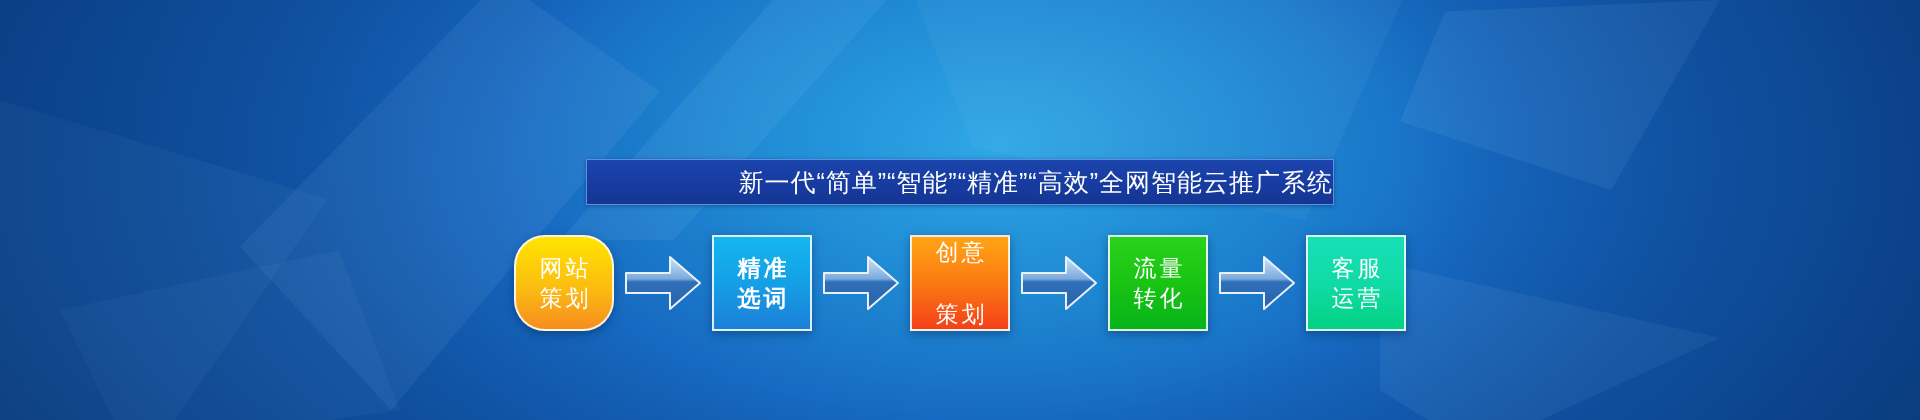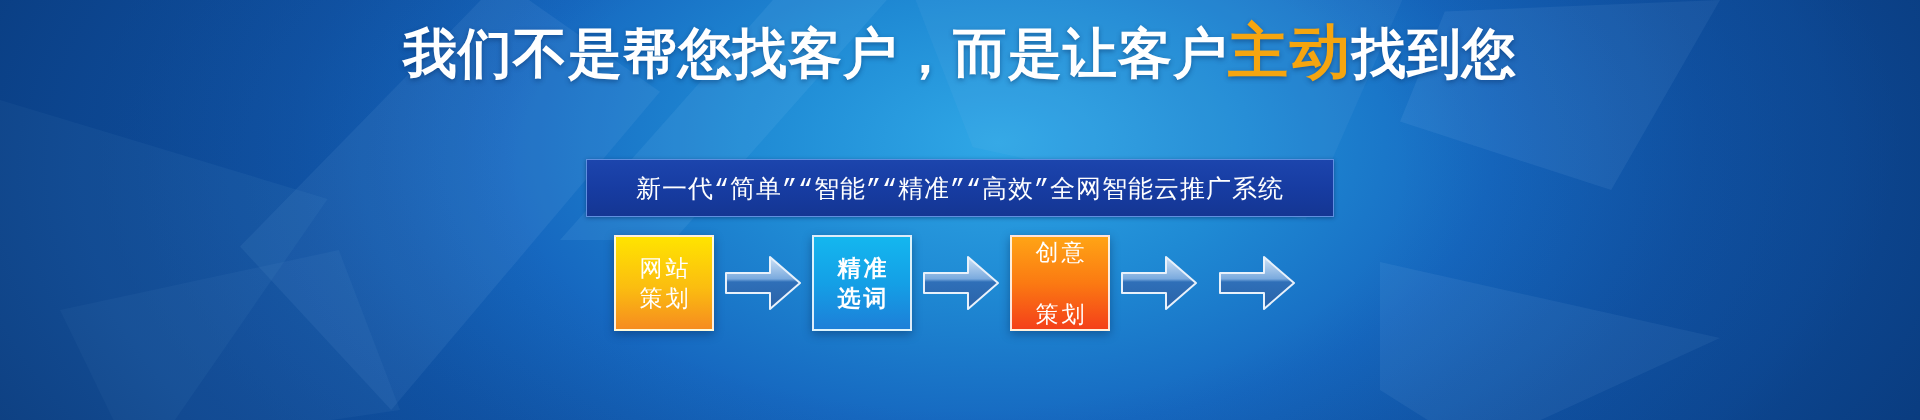--- a/index.html
+++ b/index.html
@@ -94,33 +94,32 @@
     letter-spacing: 2px;
   }
 
   
   .subbar {
     position: absolute;
     top: 159px;
     left: 50%;
     transform: translateX(-50%);
     width: 748px;
-    height: 58px;
+    height: 46px;
     box-sizing: border-box;
     display: flex;
     align-items: center;
-    justify-content: center;
+    justify-content: flex-end;
     background: linear-gradient(180deg, #1c45ad 0%, #173ca2 50%, #143693 100%);
     border: 1px solid #5f8fe0;
     color: #ffffff;
     font-size: 25px;
     letter-spacing: 1px;
     white-space: nowrap;
     box-shadow: 0 1px 4px rgba(3,30,80,0.45);
-    font-family: Liberation Mono, monospace;
   }
 
   
   .process {
     position: absolute;
     top: 228px;
     left: 50%;
     transform: translateX(-50%);
     display: flex;
     align-items: center;
@@ -137,21 +136,21 @@
     justify-content: center;
     color: #ffffff;
     font-size: 23px;
     line-height: 30px;
     letter-spacing: 3px;
     text-indent: 3px;
     box-shadow: 0 3px 9px rgba(2,30,72,0.40);
   }
   .step .ln { display: block; }
 
-  .s1 { background: linear-gradient(180deg, #ffe400 0%, #fbbd10 55%, #f68c1f 100%); }
+  .s1 { background: linear-gradient(180deg, #ffe400 0%, #fbbd10 55%, #f68c1f 100%); border-radius: 31px; }
   .s2 { background: linear-gradient(180deg, #14b7ef 0%, #14a0e6 50%, #1d7fd8 100%); font-weight: bold; }
   .s3 { background: linear-gradient(180deg, #ffa415 0%, #fb7a12 50%, #f4401a 100%); justify-content: space-between; }
   .s4 { background: linear-gradient(180deg, #2ad21b 0%, #19c413 50%, #07b41a 100%); }
   .s5 { background: linear-gradient(180deg, #17dfb8 0%, #10dba6 50%, #04d184 100%); }
 
   .arrow {
     width: 78px;
     height: 60px;
     margin: 0 10px;
     display: block;
@@ -165,21 +164,20 @@
   <div class="bg-base"></div>
   <div class="poly p1"></div>
   <div class="poly p2"></div>
   <div class="poly p3"></div>
   <div class="poly p4"></div>
   <div class="poly p5"></div>
   <div class="poly p6"></div>
   <div class="poly p7"></div>
   <div class="bg-vignette"></div>
 
-  <div class="headline"><span>我们不是帮您找客户，而是让客户</span><span class="hl">主动</span><span>找到您</span></div>
 
   <div class="subbar">
     <span>新一代“简单”“智能”“精准”“高效”全网智能云推广系统</span>
   </div>
 
   <div class="process">
 
     <div class="step s1">
       <span class="ln">网站</span>
       <span class="ln">策划</span>
@@ -208,20 +206,28 @@
 
     <div class="step s3">
       <span class="ln">创意</span>
       <span class="ln">策划</span>
     </div>
 
     <svg class="arrow" viewBox="0 0 78 60">
       <polygon points="2,20 46,20 46,4 76,30 46,56 46,40 2,40" fill="url(#ag)" stroke="#e8f1fb" stroke-width="2" stroke-linejoin="round"></polygon>
     </svg>
 
-
-    <svg class="arrow" viewBox="0 0 78 60">
-      <polygon points="2,20 46,20 46,4 76,30 46,56 46,40 2,40" fill="url(#ag)" stroke="#e8f1fb" stroke-width="2" stroke-linejoin="round"></polygon>
-    </svg>
-
+    <div class="step s4">
+      <span class="ln">流量</span>
+      <span class="ln">转化</span>
+    </div>
+
+    <svg class="arrow" viewBox="0 0 78 60">
+      <polygon points="2,20 46,20 46,4 76,30 46,56 46,40 2,40" fill="url(#ag)" stroke="#e8f1fb" stroke-width="2" stroke-linejoin="round"></polygon>
+    </svg>
+
+    <div class="step s5">
+      <span class="ln">客服</span>
+      <span class="ln">运营</span>
+    </div>
 
   </div>
 </div>
 
 </body></html>

